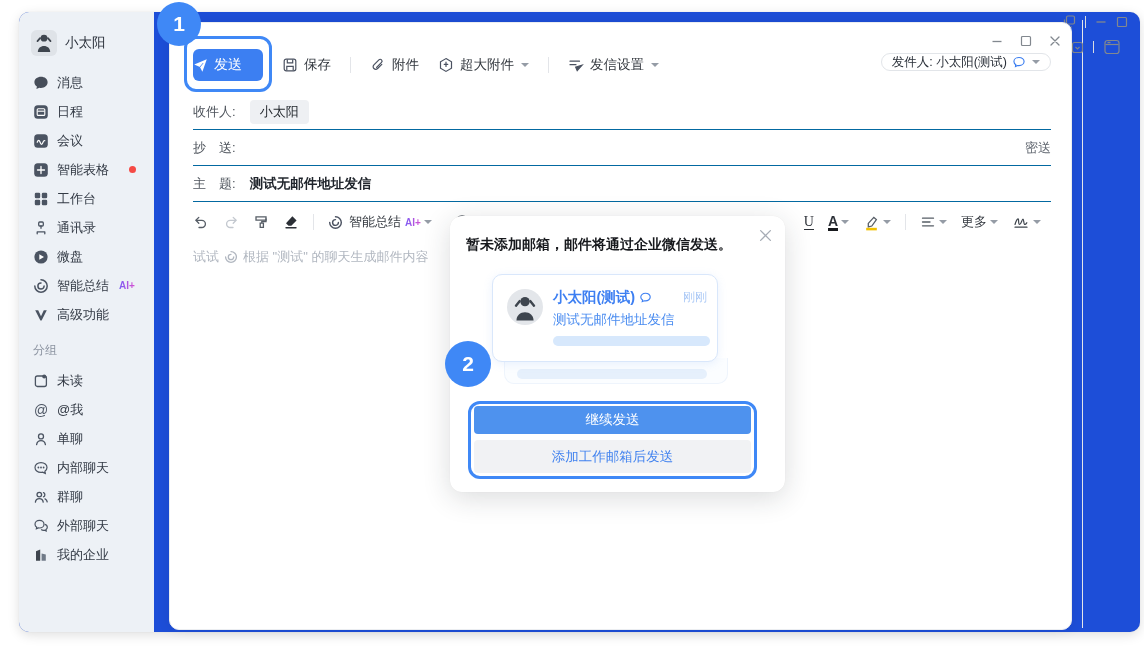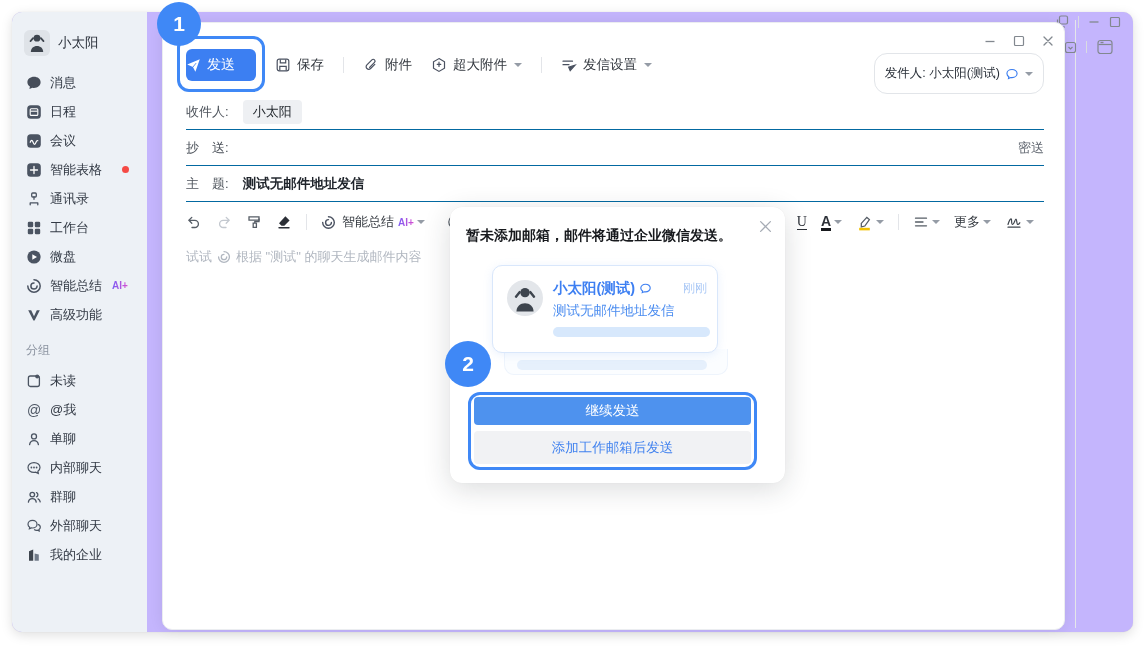--- a/index.html
+++ b/index.html
@@ -1,19 +1,19 @@
 <!DOCTYPE html>
 <html><head>
 <meta charset="utf-8">
 <style>
   * { margin:0; padding:0; box-sizing:border-box; }
   html,body { width:1144px; height:646px; background:#fff; font-family:"Liberation Sans","DejaVu Sans",sans-serif; overflow:hidden; position:relative; }
 
   
-  .app-window { position:absolute; left:12px; top:12px; width:1121px; height:620px; background:#c4b5fd;
+  .app-window { position:absolute; left:19px; top:12px; width:1121px; height:620px; background:#1d4ed8;
     border-radius:10px; box-shadow:0 3px 12px rgba(0,0,0,.13), 0 0 1px rgba(0,0,0,.15); z-index:1; }
 
   
   .sidebar { position:absolute; left:0; top:0; width:135px; height:620px; background:#edf1f6; border-radius:10px 0 0 10px; padding-top:16px; }
   .user-row { display:flex; align-items:center; gap:8px; padding:0 12px; height:30px; margin-bottom:10px; }
   .avatar { width:26px; height:26px; border-radius:6px; flex:none; }
   .user-name { font-size:13.5px; color:#2b313b; }
   .side-item { display:flex; align-items:center; gap:8px; height:29px; margin:0 6px; padding:0 8px; border-radius:6px; font-size:13px; color:#333a45; cursor:pointer; }
   .side-item.selected { background:#d6e4fa; color:#3370eb; }
   .sicon { width:16px; height:16px; flex:none; display:flex; }
@@ -28,21 +28,21 @@
   .controls-row1 { position:absolute; top:3px; left:1044px; display:flex; align-items:center; gap:9px; z-index:2; }
   .controls-row2 { position:absolute; top:26px; left:1052px; display:flex; align-items:center; gap:9px; z-index:2; }
   .ctrl-sep { width:1px; height:12px; background:#d9dce1; }
   .ctl { display:flex; align-items:center; cursor:pointer; }
   .bg-divider { position:absolute; left:1063px; top:8px; bottom:4px; width:1px; background:#e5e7ea; }
 
   
   .compose { position:absolute; left:150px; top:10px; width:903px; height:608px; background:#fff; border:1px solid #ebedf0;
     border-radius:10px; box-shadow:0 0 14px rgba(0,0,0,.08); z-index:5; }
   .compose-controls { position:absolute; top:12px; right:10px; display:flex; align-items:center; gap:17px; color:#82888f; z-index:6; }
-  .sender-pill { position:absolute; top:30px; right:20px; height:41px; border:1px solid #e2e5e9; border-radius:13px; padding:0 10px;
+  .sender-pill { position:absolute; top:30px; right:20px; height:18px; border:1px solid #e2e5e9; border-radius:13px; padding:0 10px;
     display:flex; align-items:center; gap:5px; font-size:12.5px; color:#2a3039; background:#fff; cursor:pointer; }
 
   .compose-toolbar { display:flex; align-items:center; margin:26px 20px 0 23px; height:32px; gap:19px; }
   .send-btn { width:70px; height:32px; background:#3c7ff2; border:none; border-radius:6px; color:#fff; font-size:14px;
     display:flex; align-items:center; gap:6px; cursor:pointer; }
   .tool-btn { display:flex; align-items:center; gap:6px; font-size:13.5px; color:#33383f; background:none; border:none; cursor:pointer; }
   .tb-sep { width:1px; height:16px; background:#e3e5e9; }
   .chev { width:0; height:0; border-left:4px solid transparent; border-right:4px solid transparent; border-top:4px solid #959ca6; margin-left:1px; }
 
   .fields { margin:13px 20px 0 23px; }
@@ -56,21 +56,21 @@
   .fmt svg { display:block; }
   .fmt-u { font-size:14px; color:#2d3138; border-bottom:1.5px solid #2d3138; line-height:15px; font-family:"Liberation Serif",serif; }
   .fmt-a { font-size:14px; font-weight:bold; color:#2d3138; border-bottom:3px solid #17191d; line-height:14px; }
   .fmt-more { font-size:13px; color:#33383f; }
   .ai-chip-label { font-size:13px; color:#33383f; margin-left:4px; }
   .spacer { flex:1; }
 
   .placeholder-row { display:flex; align-items:center; gap:5px; margin:6px 23px; font-size:13px; color:#b1b7c0; }
 
   
-  .dialog { position:absolute; left:450px; top:207px; width:335px; height:276px; background:#fff; border-radius:12px;
+  .dialog { position:absolute; left:450px; top:216px; width:335px; height:276px; background:#fff; border-radius:12px;
     box-shadow:0 6px 28px rgba(31,35,41,.16), 0 0 1px rgba(0,0,0,.08); z-index:20; }
   .dlg-close { position:absolute; top:12px; right:13px; cursor:pointer; }
   .dlg-title { position:absolute; left:16px; top:20px; font-size:14px; font-weight:bold; color:#17191d; white-space:nowrap; }
   .mail-card { position:absolute; left:42px; top:58px; width:226px; height:88px; background:#fff; border:1px solid #d9e7fb;
     border-radius:10px; box-shadow:0 2px 10px rgba(110,160,240,.14); z-index:3; }
   .mc-avatar { position:absolute; left:14px; top:14px; width:36px; height:36px; border-radius:50%; overflow:hidden; }
   .mc-name-row { position:absolute; left:60px; top:13px; right:10px; display:flex; align-items:center; gap:4px; }
   .mc-name { font-size:14.5px; font-weight:bold; color:#3d7ff2; white-space:nowrap; }
   .mc-time { margin-left:auto; font-size:12px; color:#abc9f6; }
   .mc-preview { position:absolute; left:60px; top:36px; font-size:13.5px; color:#4a8cf0; white-space:nowrap; }
@@ -184,38 +184,38 @@
             <rect x="1.2" y="1.2" width="13.6" height="13.6" rx="3.5" fill="#4b5462"></rect>
             <path d="M8 4.5v7M4.5 8h7" stroke="#fff" stroke-width="1.3" stroke-linecap="round"></path>
           </svg>
         </span>
       <span>智能表格</span>
       <span class="reddot"></span>
     </div>
 
     <div class="side-item">
       <span class="sicon">
-          <svg viewBox="0 0 16 16" fill="none" stroke="#4b5462" stroke-width="1.3" stroke-linecap="round" stroke-linejoin="round">
-            <rect x="5.7" y="2" width="4.6" height="4" rx="1"></rect>
-            <path d="M8 6v2.3M4.2 13.8v-1.9M11.8 13.8v-1.9M4.2 11.9h7.6"></path>
-          </svg>
-        </span>
-      <span>通讯录</span>
-    </div>
-
-    <div class="side-item">
-      <span class="sicon">
           <svg viewBox="0 0 16 16" fill="#4b5462">
             <rect x="1.8" y="1.8" width="5.4" height="5.4" rx="1.3"></rect>
             <rect x="8.8" y="1.8" width="5.4" height="5.4" rx="1.3"></rect>
             <rect x="1.8" y="8.8" width="5.4" height="5.4" rx="1.3"></rect>
             <rect x="8.8" y="8.8" width="5.4" height="5.4" rx="1.3"></rect>
           </svg>
         </span>
       <span>工作台</span>
+    </div>
+
+    <div class="side-item">
+      <span class="sicon">
+          <svg viewBox="0 0 16 16" fill="none" stroke="#4b5462" stroke-width="1.3" stroke-linecap="round" stroke-linejoin="round">
+            <rect x="5.7" y="2" width="4.6" height="4" rx="1"></rect>
+            <path d="M8 6v2.3M4.2 13.8v-1.9M11.8 13.8v-1.9M4.2 11.9h7.6"></path>
+          </svg>
+        </span>
+      <span>通讯录</span>
     </div>
 
     <div class="side-item">
       <span class="sicon">
           <svg viewBox="0 0 16 16">
             <circle cx="8" cy="8" r="6.6" fill="#4b5462"></circle>
             <path d="M6.3 5.3 11 8l-4.7 2.7z" fill="#fff"></path>
           </svg>
         </span>
       <span>微盘</span>

